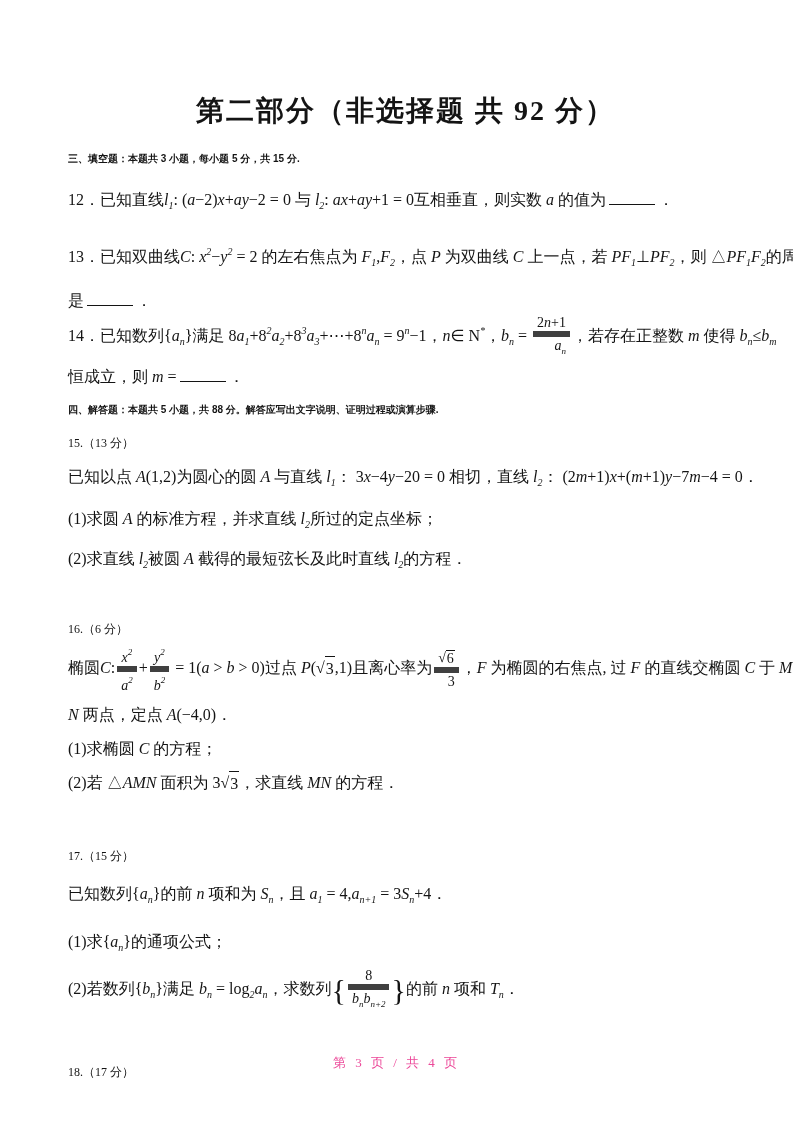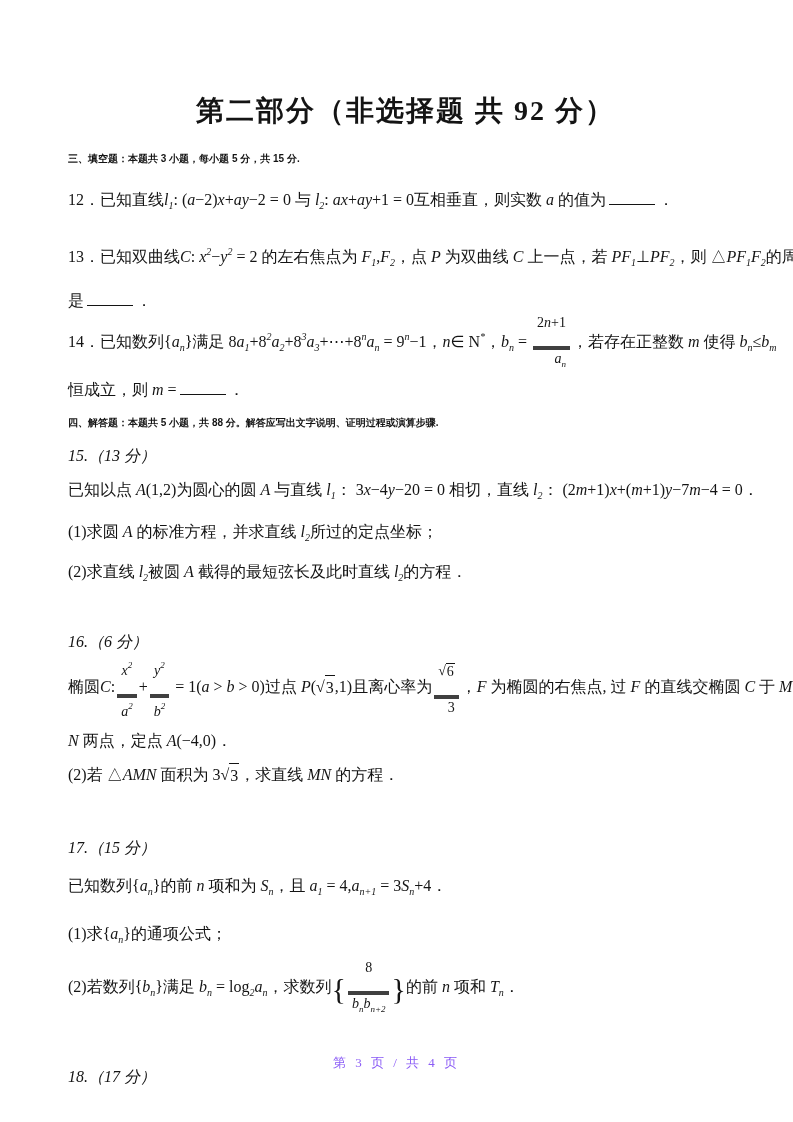--- a/index.html
+++ b/index.html
@@ -27,45 +27,45 @@
     font-weight:700;
     font-size:10px;
     line-height:22px;
   }
   .line{
     margin:0;
     font-size:16px;
     line-height:24px;
     white-space:nowrap;
   }
-  .qhead{margin:0;font-size:16px;line-height:24px;font-style:italic;}
+  .qhead{margin:0;font-size:12px;line-height:24px;}
   
   .tx{font-style:normal;}
   .mi{font-style:italic;}
   .msub{font-style:italic;font-size:10px;vertical-align:-4px;letter-spacing:0;}
   .msup{font-style:italic;font-size:10px;vertical-align:7px;}
   .frac{
     display:inline-flex;flex-direction:column;
     vertical-align:middle;text-align:center;
     margin:0 2px;font-size:14px;line-height:15px;
   }
-  .frac .num{display:block;padding:0 4px 16px;border-bottom:4px solid #404040;}
+  .frac .num{display:block;padding:0 4px 1px;border-bottom:6px solid #404040;}
   .frac .den{display:block;padding:1px 4px 0;text-align:right;}
   .frac .msub,.frac .msup{font-size:9px;}
   .sqrt{display:inline-flex;align-items:flex-start;white-space:nowrap;}
   .rad-sym{line-height:inherit;}
   .rad-body{border-top:1px solid #141414;padding:0 1px;}
   .blank{
     display:inline-block;width:46px;height:14px;
     border-bottom:1px solid #141414;margin:0 3px;
   }
   .bigd{font-size:30px;font-weight:400;vertical-align:middle;line-height:0;}
   .footer{
     position:absolute;left:0;right:0;bottom:50px;
-    text-align:center;font-size:13px;letter-spacing:3px;color:#8b5cf6;
+    text-align:center;font-size:13px;letter-spacing:3px;color:#ec4899;
   }
 </style>
 </head>
 <body>
 
 <div class="page">
 
   <h1 class="title">第二部分（非选择题 共 92 分）</h1>
 
   <p class="sec" style="margin-top:22px">三、填空题：本题共 3 小题，每小题 5 分，共 15 分.</p>
@@ -99,20 +99,21 @@
         <span class="rad-sym">√</span>
         <span class="rad-body"><span class="tx">3</span></span>
       </span><span class="tx">,1)</span><span class="tx">且离心率为</span><span class="frac">
         <span class="num"><span class="sqrt">
             <span class="rad-sym">√</span>
             <span class="rad-body"><span class="tx">6</span></span>
           </span></span>
         <span class="den"><span class="tx">3</span></span>
       </span><span class="tx">，</span><span class="mi">F</span><span class="tx"> 为椭圆的右焦点, 过 </span><span class="mi">F</span><span class="tx"> 的直线交椭圆 </span><span class="mi">C</span><span class="tx"> 于 </span><span class="mi">M</span><span class="tx">，</span></p>
   <p class="line" style="margin-top:10px"><span class="mi">N</span><span class="tx"> 两点，定点 </span><span class="mi">A</span><span class="tx">(−4,0)．</span></p>
+  <p class="line" style="margin-top:10px"><span class="tx">(1)求椭圆 </span><span class="mi">C</span><span class="tx"> 的方程；</span></p>
   <p class="line" style="margin-top:10px"><span class="tx">(2)若 △</span><span class="mi">AMN</span><span class="tx"> 面积为 3</span><span class="sqrt">
         <span class="rad-sym">√</span>
         <span class="rad-body"><span class="tx">3</span></span>
       </span><span class="tx">，求直线 </span><span class="mi">MN</span><span class="tx"> 的方程．</span></p>
 
   <p class="qhead" style="margin-top:48px">17.（15 分）</p>
   <p class="line" style="margin-top:14px"><span class="tx">已知数列</span><span class="tx">{</span><span class="mi">a</span><span class="msub">n</span><span class="tx">}</span><span class="tx">的前 </span><span class="mi">n</span><span class="tx"> 项和为 </span><span class="mi">S</span><span class="msub">n</span><span class="tx">，且 </span><span class="mi">a</span><span class="msub">1</span><span class="tx"> = 4,</span><span class="mi">a</span><span class="msub">n+1</span><span class="tx"> = 3</span><span class="mi">S</span><span class="msub">n</span><span class="tx">+4．</span></p>
   <p class="line" style="margin-top:18px"><span class="tx">(1)求</span><span class="tx">{</span><span class="mi">a</span><span class="msub">n</span><span class="tx">}</span><span class="tx">的通项公式；</span></p>
   <p class="line" style="margin-top:8px"><span class="tx">(2)若数列</span><span class="tx">{</span><span class="mi">b</span><span class="msub">n</span><span class="tx">}</span><span class="tx">满足 </span><span class="mi">b</span><span class="msub">n</span><span class="tx"> = log</span><span class="msub">2</span><span class="mi">a</span><span class="msub">n</span><span class="tx">，求数列</span><span class="bigd">{</span><span class="frac">
         <span class="num"><span class="tx">8</span></span>

